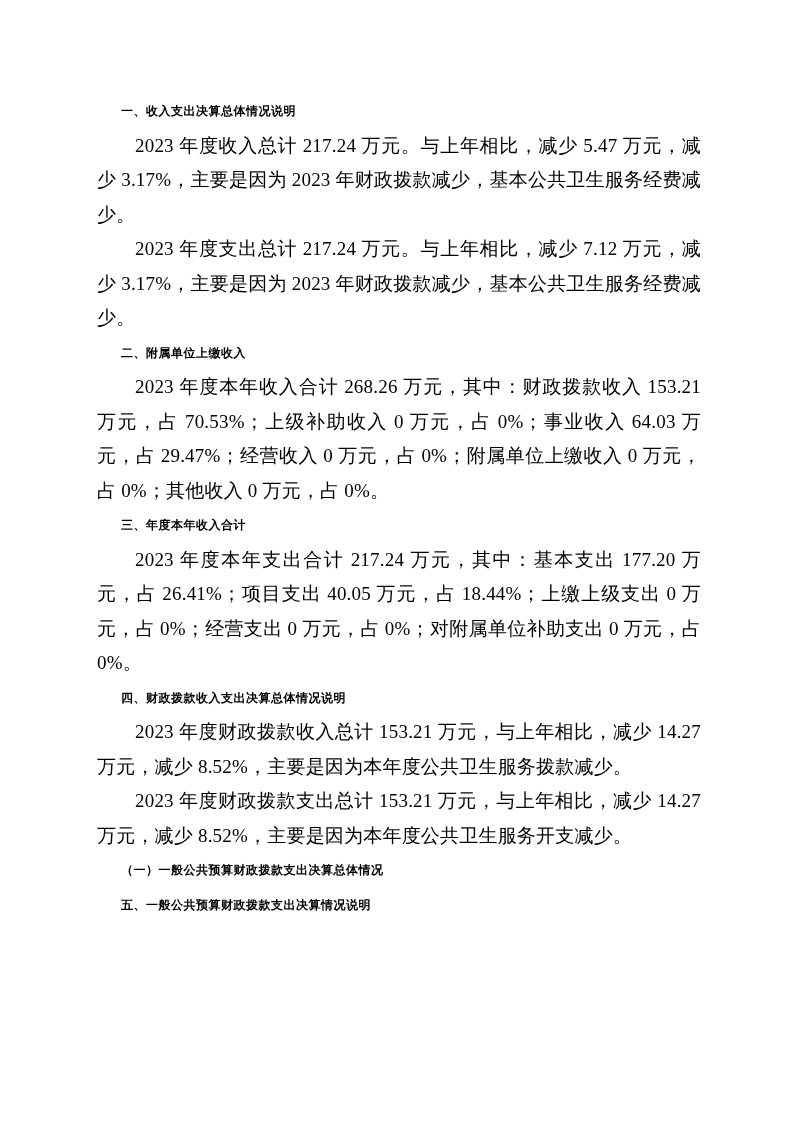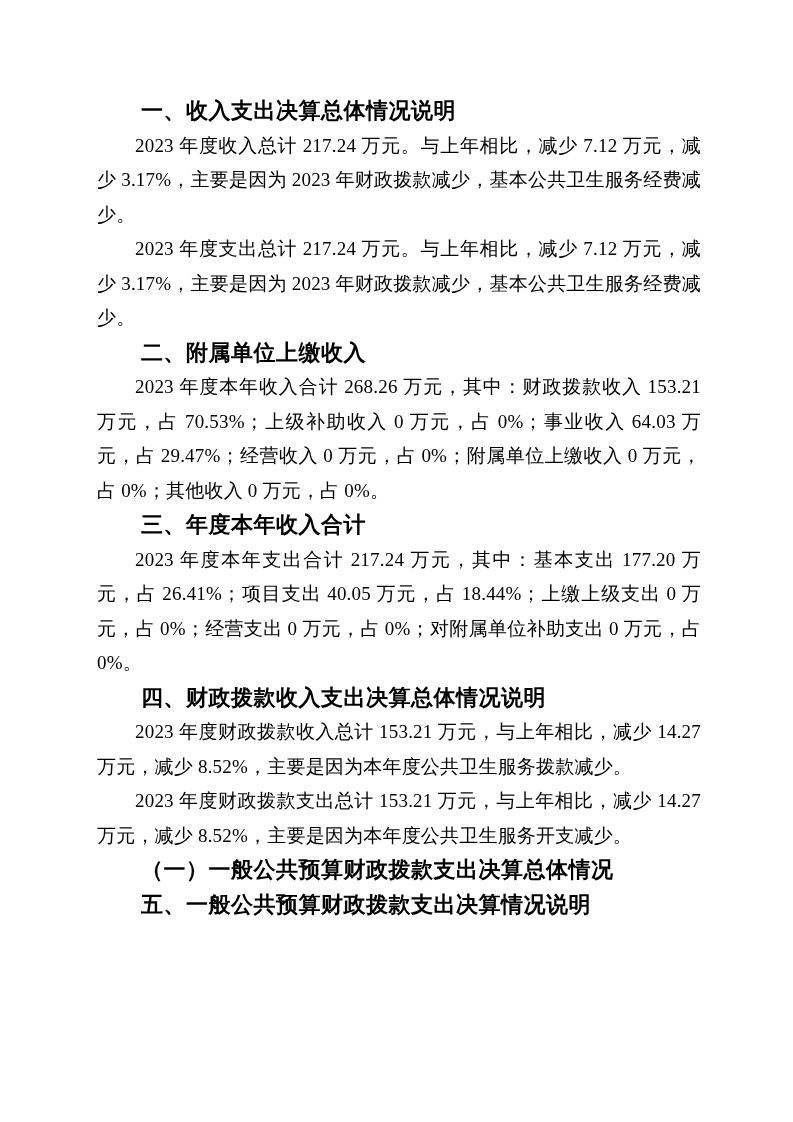--- a/index.html
+++ b/index.html
@@ -16,38 +16,38 @@
     padding: 94px 92px 0 97px;
     font-family: "Liberation Serif", "DejaVu Serif", serif;
     font-size: 19px;
     line-height: 34.5px;
     color: #000000;
     overflow: hidden;
   }
   .heading {
     font-family: "DejaVu Sans", "Liberation Sans", sans-serif;
     font-weight: bold;
-    font-size: 22px;
+    font-size: 12px;
     margin: 0;
     text-indent: 2em;
     letter-spacing: 0.5px;
   }
   .para {
     margin: 0;
     text-indent: 2em;
     text-align: justify;
     letter-spacing: 0.2px;
   }
 </style>
 </head>
 <body>
 
 <div class="page">
   <h2 class="heading">一、收入支出决算总体情况说明</h2>
-  <p class="para">2023 年度收入总计 217.24 万元。与上年相比，减少 7.12 万元，减少 3.17%，主要是因为 2023 年财政拨款减少，基本公共卫生服务经费减少。</p>
+  <p class="para">2023 年度收入总计 217.24 万元。与上年相比，减少 5.47 万元，减少 3.17%，主要是因为 2023 年财政拨款减少，基本公共卫生服务经费减少。</p>
   <p class="para">2023 年度支出总计 217.24 万元。与上年相比，减少 7.12 万元，减少 3.17%，主要是因为 2023 年财政拨款减少，基本公共卫生服务经费减少。</p>
   <h2 class="heading">二、附属单位上缴收入</h2>
   <p class="para">2023 年度本年收入合计 268.26 万元，其中：财政拨款收入 153.21 万元，占 70.53%；上级补助收入 0 万元，占 0%；事业收入 64.03 万元，占 29.47%；经营收入 0 万元，占 0%；附属单位上缴收入 0 万元，占 0%；其他收入 0 万元，占 0%。</p>
   <h2 class="heading">三、年度本年收入合计</h2>
   <p class="para">2023 年度本年支出合计 217.24 万元，其中：基本支出 177.20 万元，占 26.41%；项目支出 40.05 万元，占 18.44%；上缴上级支出 0 万元，占 0%；经营支出 0 万元，占 0%；对附属单位补助支出 0 万元，占 0%。</p>
   <h2 class="heading">四、财政拨款收入支出决算总体情况说明</h2>
   <p class="para">2023 年度财政拨款收入总计 153.21 万元，与上年相比，减少 14.27 万元，减少 8.52%，主要是因为本年度公共卫生服务拨款减少。</p>
   <p class="para">2023 年度财政拨款支出总计 153.21 万元，与上年相比，减少 14.27 万元，减少 8.52%，主要是因为本年度公共卫生服务开支减少。</p>
   <h2 class="heading">（一）一般公共预算财政拨款支出决算总体情况</h2>
   <h2 class="heading">五、一般公共预算财政拨款支出决算情况说明</h2>

